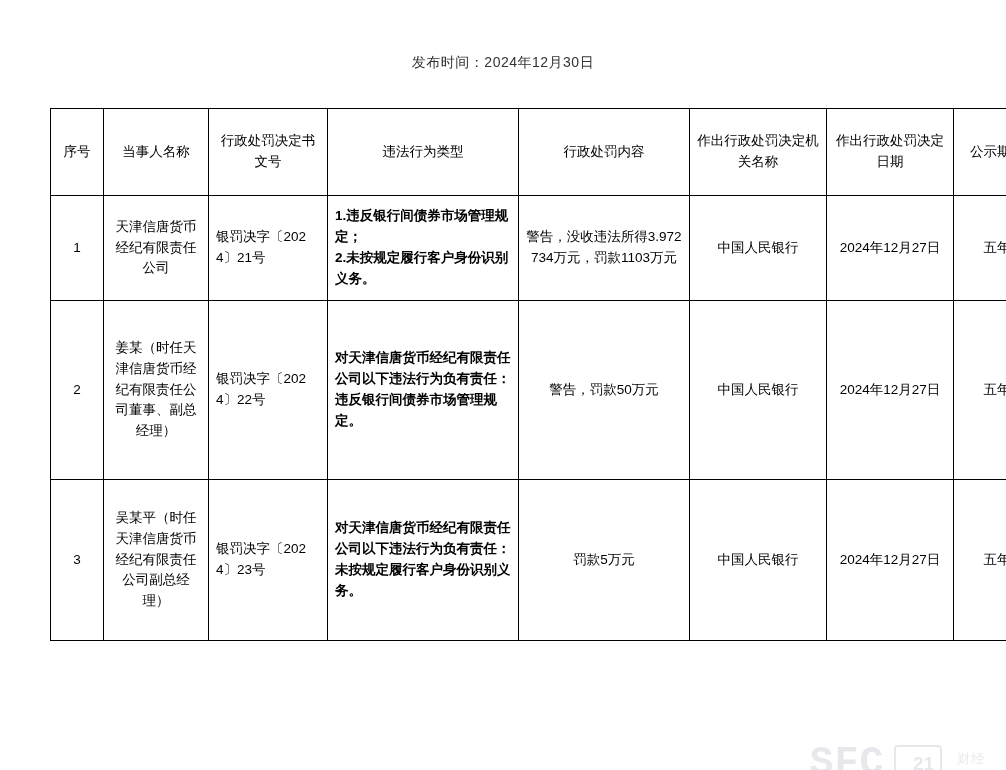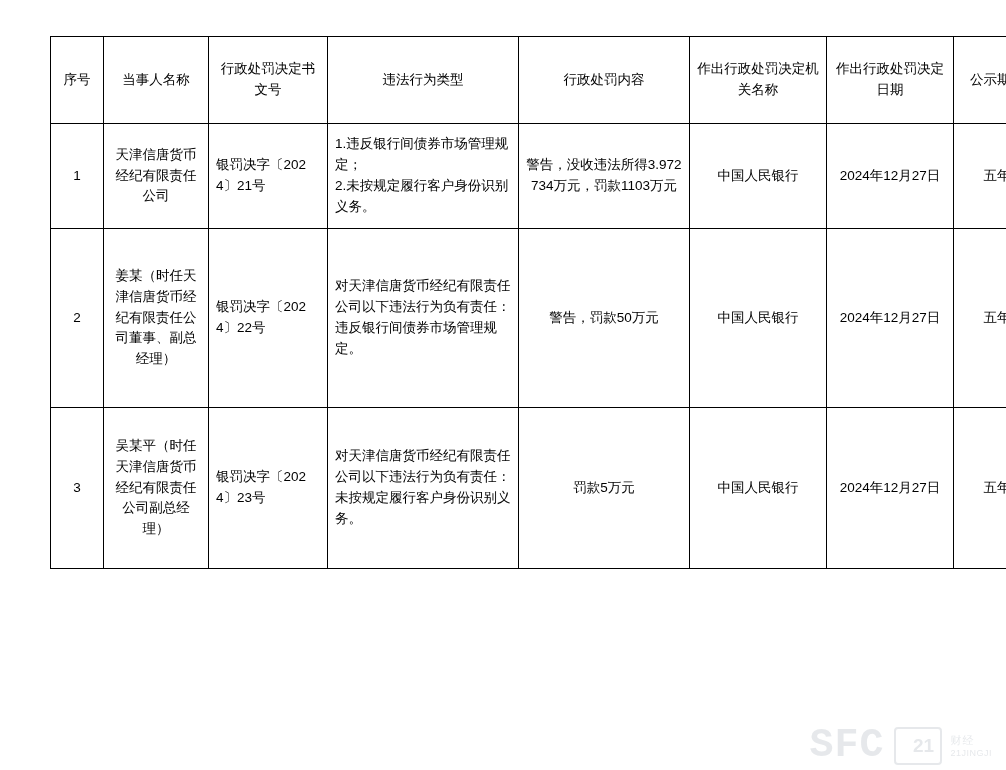--- a/index.html
+++ b/index.html
@@ -55,21 +55,21 @@
     word-break: break-all;
   }
   table.penalty-table thead th {
     text-align: center;
     font-weight: normal;
     height: 74px;
   }
   .c-idx { width: 38px; text-align: center; }
   .c-party { width: 90px; text-align: center; }
   .c-docno { width: 104px; text-align: center; }
-  .c-type { width: 176px; text-align: left; }
+  .c-type { width: 176px; text-align: left; font-weight: bold; }
   .c-content { width: 156px; text-align: center; margin-left: 31px; }
   .c-org { width: 122px; text-align: center; }
   .c-date { width: 112px; text-align: center; }
   .c-period { width: 72px; text-align: center; }
 
   td.c-idx { text-align: center; }
   td.c-party { text-align: center; }
   td.c-docno { text-align: left; }
   td.c-type { text-align: left; }
   td.c-content { text-align: center; }
@@ -118,29 +118,32 @@
     justify-content: center;
     margin-left: 4px;
     padding-left: 10px;
   }
   .wm-right {
     display: flex;
     flex-direction: column;
     color: #8f9aa6;
     margin-left: 2px;
   }
-  .wm-r1 { font-size: 11px; letter-spacing: 1px; }
+  .wm-r1 { font-size: 13px; letter-spacing: 1px; text-align: center; }
   .wm-r2 { font-size: 9px; letter-spacing: 0.5px; }
 </style>
 </head>
 <body>
 
 <div class="page">
 
 
+  <div class="publish-line">
+    <span>发布时间：</span><span>2024年12月30日</span>
+  </div>
 
   <div class="table-wrap">
     <table class="penalty-table">
       <thead>
         <tr>
           <th class="c-idx">序号</th>
           <th class="c-party">当事人名称</th>
           <th class="c-docno">行政处罚决定书文号</th>
           <th class="c-type">违法行为类型</th>
           <th class="c-content">行政处罚内容</th>

